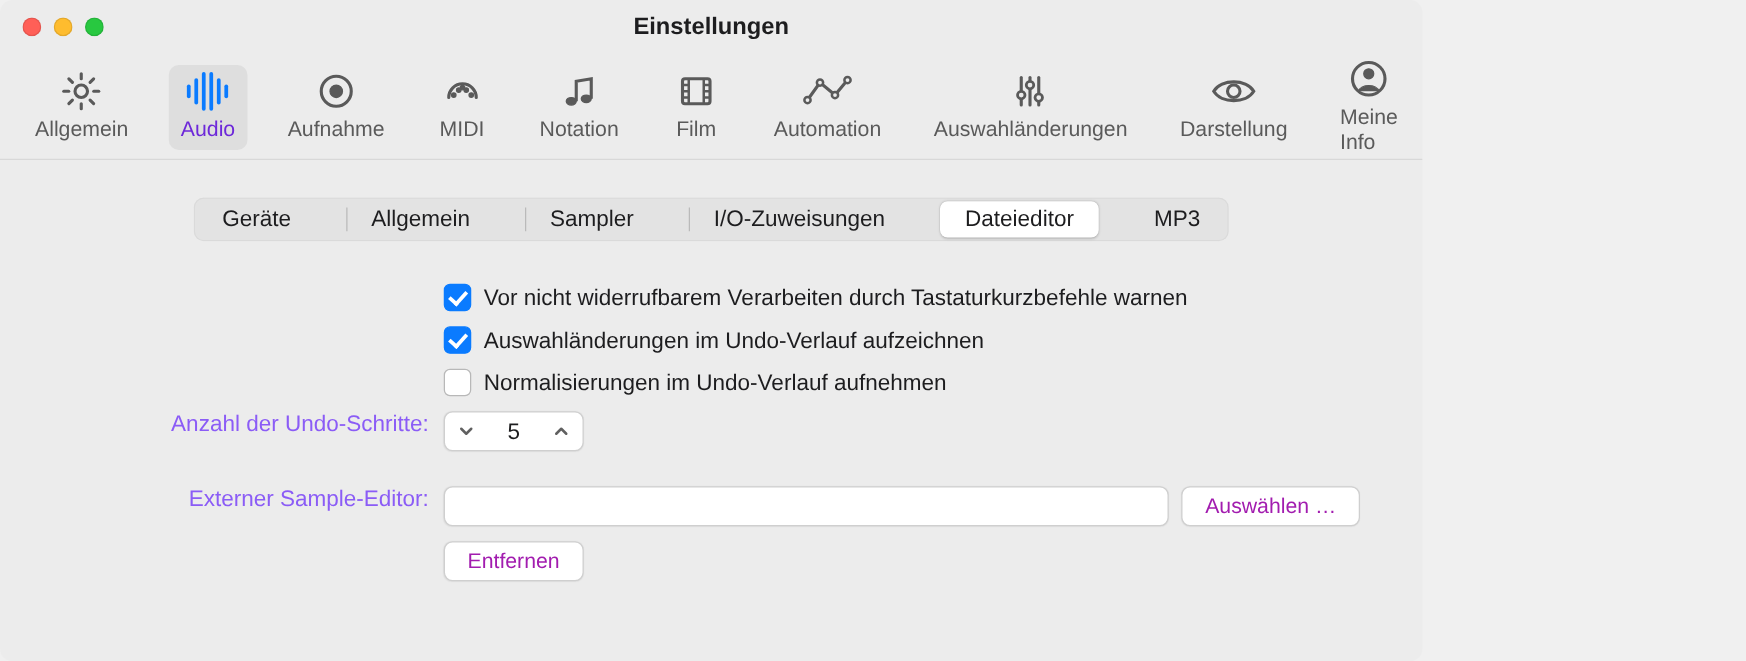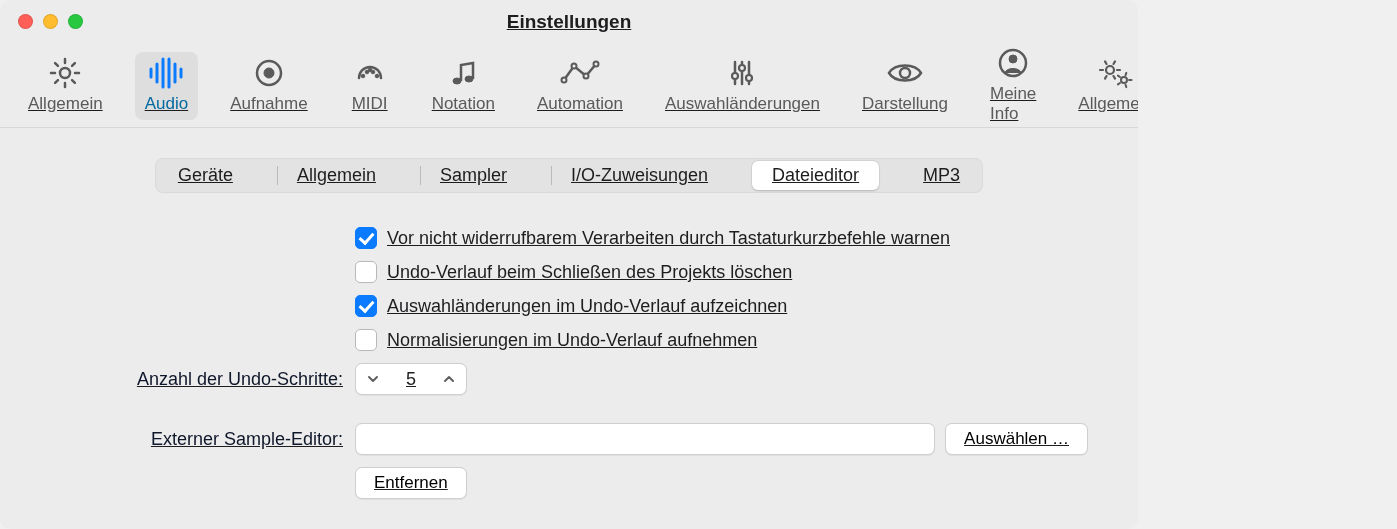--- a/index.html
+++ b/index.html
@@ -12,21 +12,20 @@
   height: 529px;
   overflow: hidden;
 }
 .window {
   width: 1138px;
   height: 529px;
   background: #ececec;
   border-radius: 10px;
   overflow: hidden;
   position: relative;
-  text-decoration: underline;
 }
 .titlebar {
   height: 44px;
   display: flex;
   align-items: center;
   position: relative;
 }
 .traffic-lights {
   display: flex;
   gap: 10px;
@@ -57,21 +56,21 @@
   align-items: center;
   gap: 4px;
   padding: 4px 10px 6px 10px;
   border-radius: 8px;
   cursor: pointer;
   color: #5a5a5a;
   user-select: none;
 }
 .tool-item.active {
   background: #dedede;
-  color: #0369a1;
+  color: #6d28d9;
 }
 .tool-item .tool-label { font-size: 17px; }
 .tool-item .tool-icon { display: flex; align-items: center; justify-content: center; width: 40px; height: 34px; }
 .tool-item.active .tool-icon svg { stroke: #0a7bff; fill: #0a7bff; }
 .tool-item .tool-icon svg { stroke: #5a5a5a; }
 .content {
   padding: 30px 20px 0 20px;
   display: flex;
   flex-direction: column;
   align-items: center;
@@ -97,27 +96,27 @@
   background: #ffffff;
   box-shadow: 0 0.5px 2px rgba(0,0,0,.18), 0 0 0 0.5px rgba(0,0,0,.05);
 }
 .seg-item:not(.selected) + .seg-item:not(.selected)::before {
   content:"";
   position:absolute;
   left:0; top:5px; bottom:5px;
   width:1px; background: rgba(0,0,0,.18);
 }
 .form-area { width: 100%; margin-top: 34px; }
-.row { display: flex; align-items: center; margin-bottom: 12px; }
+.row { display: flex; margin-bottom: 12px; }
 .row .lbl {
   width: 335px;
   text-align: right;
   padding-right: 12px;
   font-size: 18px;
-  color: #0f172a;
+  color: #8b5cf6;
 }
 .row .val { display: flex; align-items: center; gap: 10px; flex: 1; }
 input[type=checkbox] {
   appearance: none;
   width: 22px; height: 22px;
   border: 1px solid #b8b8b8;
   border-radius: 5px;
   background: #fff;
   position: relative;
   cursor: pointer;
@@ -164,21 +163,21 @@
   font-size: 17px;
 }
 .btn {
   height: 32px;
   padding: 0 18px;
   background: #fff;
   border: 1px solid #cfcfcf;
   border-radius: 7px;
   box-shadow: 0 0.5px 1px rgba(0,0,0,.06);
   font-size: 17px;
-  color: #000000;
+  color: #a21caf;
   cursor: pointer;
   display: inline-flex;
   align-items: center;
 }
 .cursor-img {
   position: absolute;
   pointer-events: none;
 }
 </style>
 </head>
@@ -253,20 +252,36 @@
       </div>
       <div class="tool-item">
         <div class="tool-icon">
           <svg width="34" height="34" viewBox="0 0 34 34">
             <ellipse cx="11" cy="25" rx="4" ry="3" fill="#5a5a5a"></ellipse>
             <ellipse cx="23" cy="23" rx="4" ry="3" fill="#5a5a5a"></ellipse>
             <path d="M15 25 L15 9 L27 7 L27 23" stroke="#5a5a5a" stroke-width="2.5" fill="none"></path>
           </svg>
         </div>
         <div class="tool-label">Notation</div>
+      </div>
+      <div class="tool-item">
+        <div class="tool-icon">
+          <svg width="34" height="34" viewBox="0 0 34 34">
+            <rect x="6" y="7" width="22" height="20" rx="2" stroke="#5a5a5a" stroke-width="2.5" fill="none"></rect>
+            <line x1="11" y1="7" x2="11" y2="27" stroke="#5a5a5a" stroke-width="2"></line>
+            <line x1="23" y1="7" x2="23" y2="27" stroke="#5a5a5a" stroke-width="2"></line>
+            <line x1="6" y1="12" x2="11" y2="12" stroke="#5a5a5a" stroke-width="2"></line>
+            <line x1="6" y1="17" x2="11" y2="17" stroke="#5a5a5a" stroke-width="2"></line>
+            <line x1="6" y1="22" x2="11" y2="22" stroke="#5a5a5a" stroke-width="2"></line>
+            <line x1="23" y1="12" x2="28" y2="12" stroke="#5a5a5a" stroke-width="2"></line>
+            <line x1="23" y1="17" x2="28" y2="17" stroke="#5a5a5a" stroke-width="2"></line>
+            <line x1="23" y1="22" x2="28" y2="22" stroke="#5a5a5a" stroke-width="2"></line>
+          </svg>
+        </div>
+        <div class="tool-label">Film</div>
       </div>
       <div class="tool-item">
         <div class="tool-icon">
           <svg width="40" height="34" viewBox="0 0 40 34">
             <polyline points="4,24 14,10 26,20 36,8" stroke="#5a5a5a" stroke-width="2.5" fill="none" stroke-linecap="round"></polyline>
             <circle cx="4" cy="24" r="2.5" fill="#ececec" stroke="#5a5a5a" stroke-width="2"></circle>
             <circle cx="14" cy="10" r="2.5" fill="#ececec" stroke="#5a5a5a" stroke-width="2"></circle>
             <circle cx="26" cy="20" r="2.5" fill="#ececec" stroke="#5a5a5a" stroke-width="2"></circle>
             <circle cx="36" cy="8" r="2.5" fill="#ececec" stroke="#5a5a5a" stroke-width="2"></circle>
           </svg>
@@ -349,27 +364,20 @@
           <div class="row">
             <div class="lbl"></div>
             <div class="val">
               <input type="checkbox" checked="" style="">
               <span class="chk-label">Vor nicht widerrufbarem Verarbeiten durch Tastaturkurzbefehle warnen</span>
             </div>
           </div>
           <div class="row">
             <div class="lbl"></div>
             <div class="val">
-              <input type="checkbox" style="">
-              <span class="chk-label">Undo-Verlauf beim Schließen des Projekts löschen</span>
-            </div>
-          </div>
-          <div class="row">
-            <div class="lbl"></div>
-            <div class="val">
               <input type="checkbox" checked="" style="">
               <span class="chk-label">Auswahländerungen im Undo-Verlauf aufzeichnen</span>
             </div>
           </div>
           <div class="row">
             <div class="lbl"></div>
             <div class="val">
               <input type="checkbox" style="">
               <span class="chk-label">Normalisierungen im Undo-Verlauf aufnehmen</span>
             </div>

